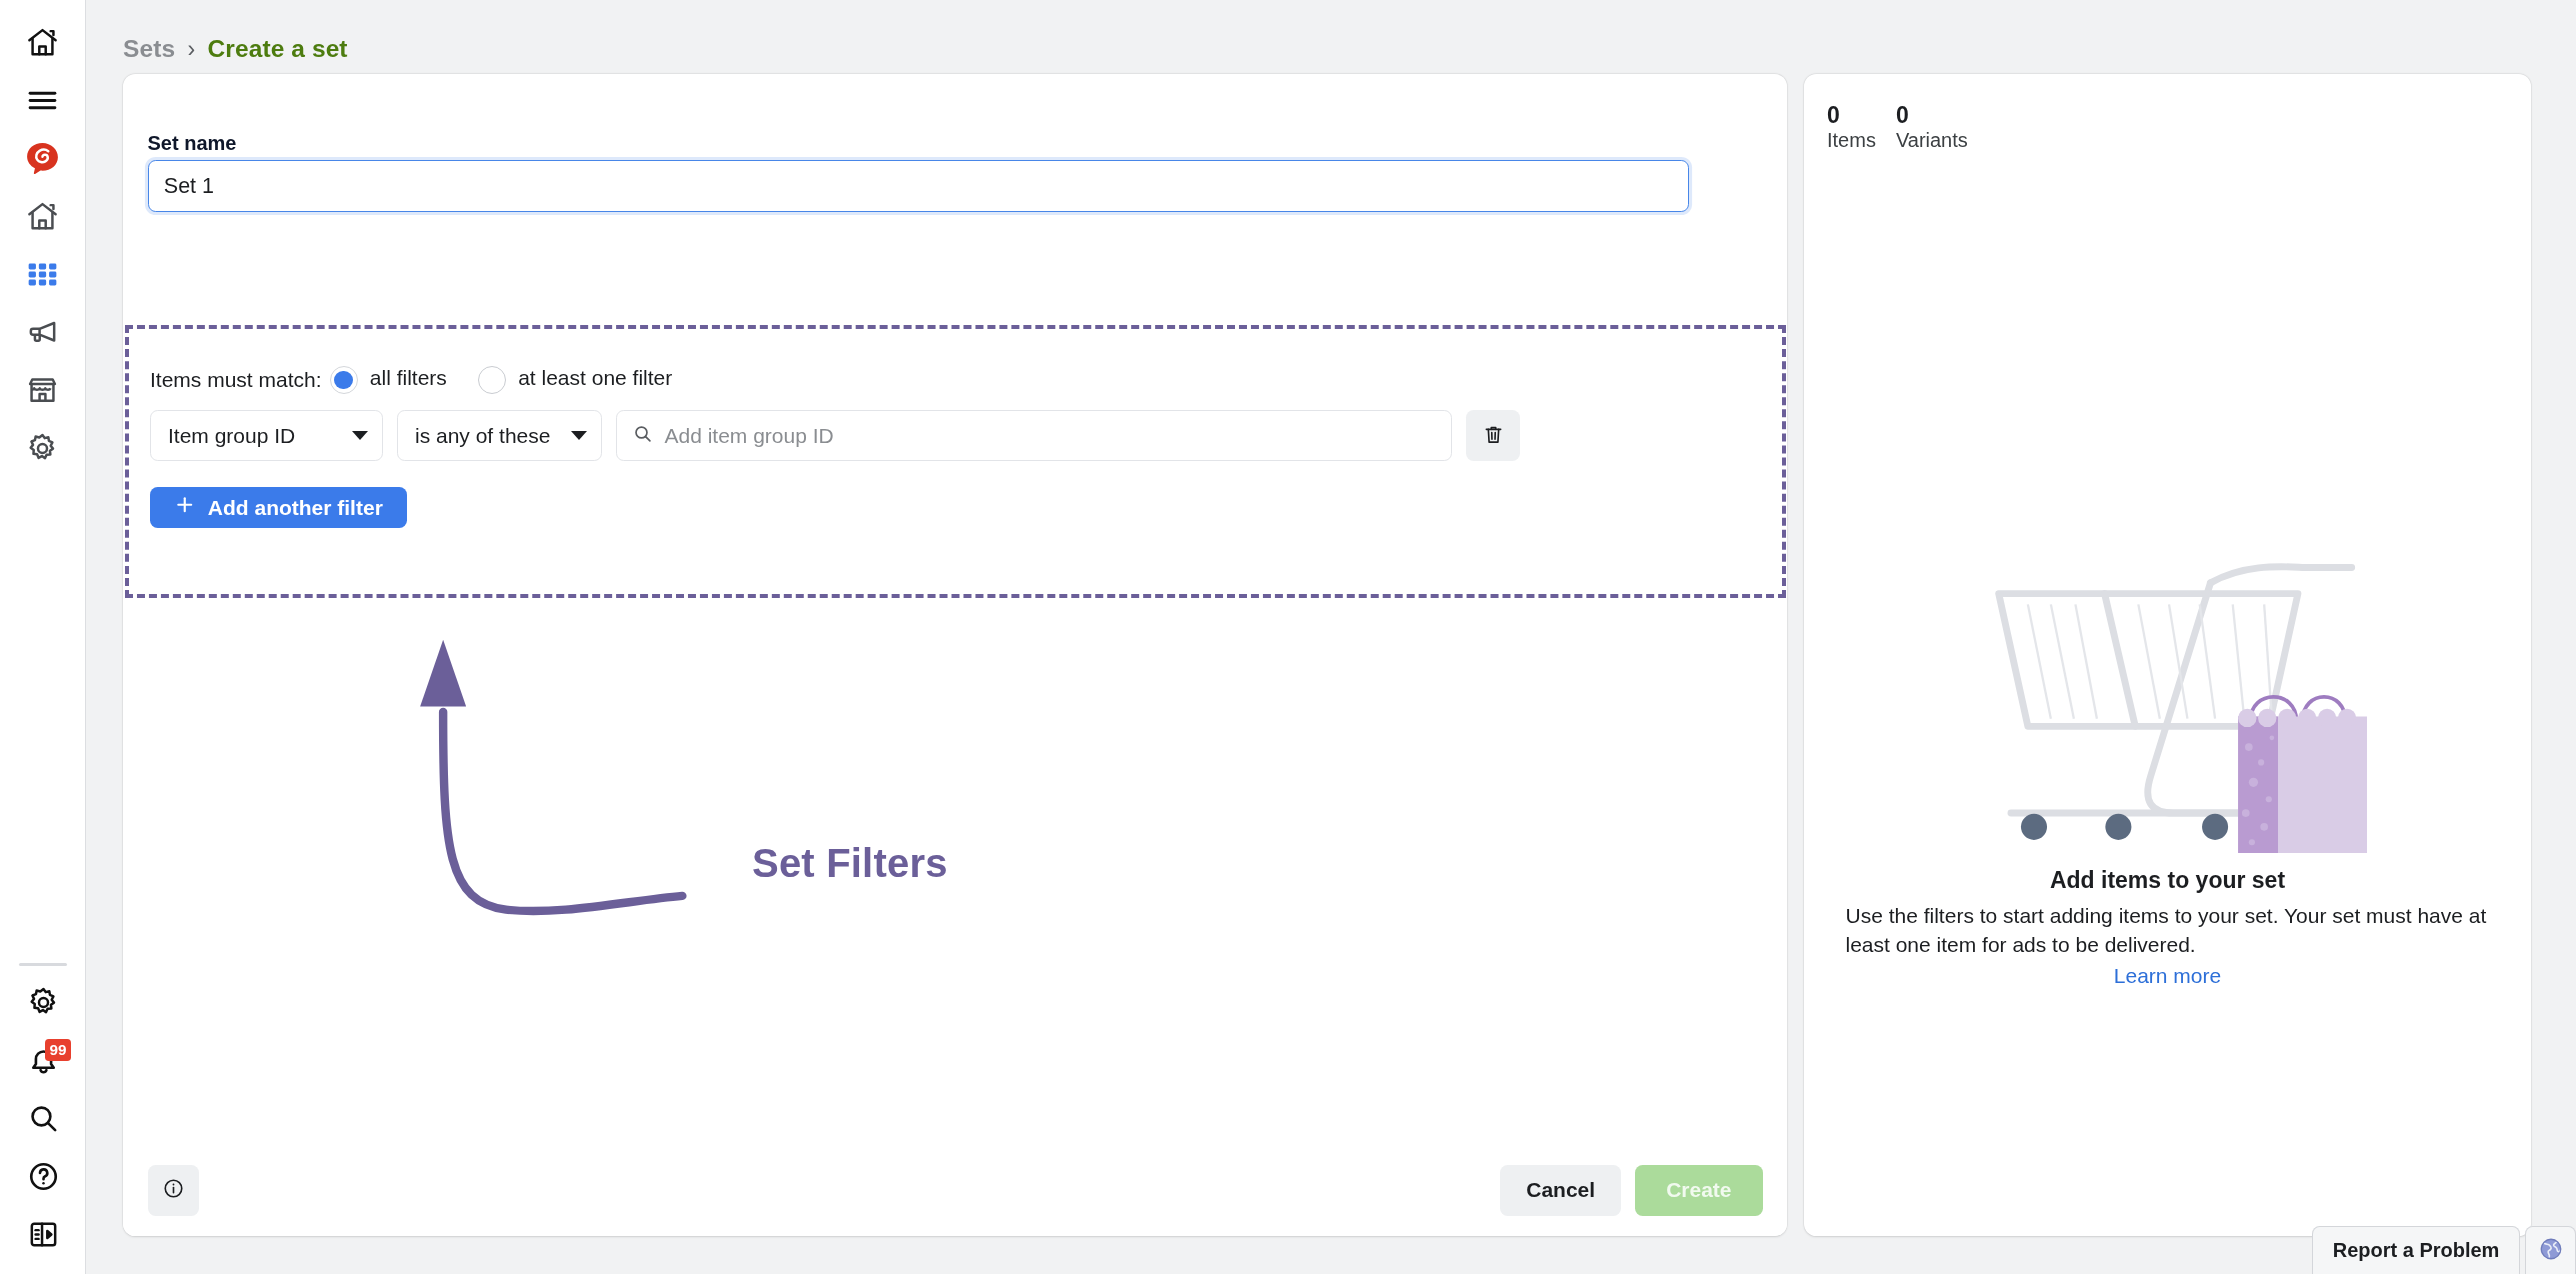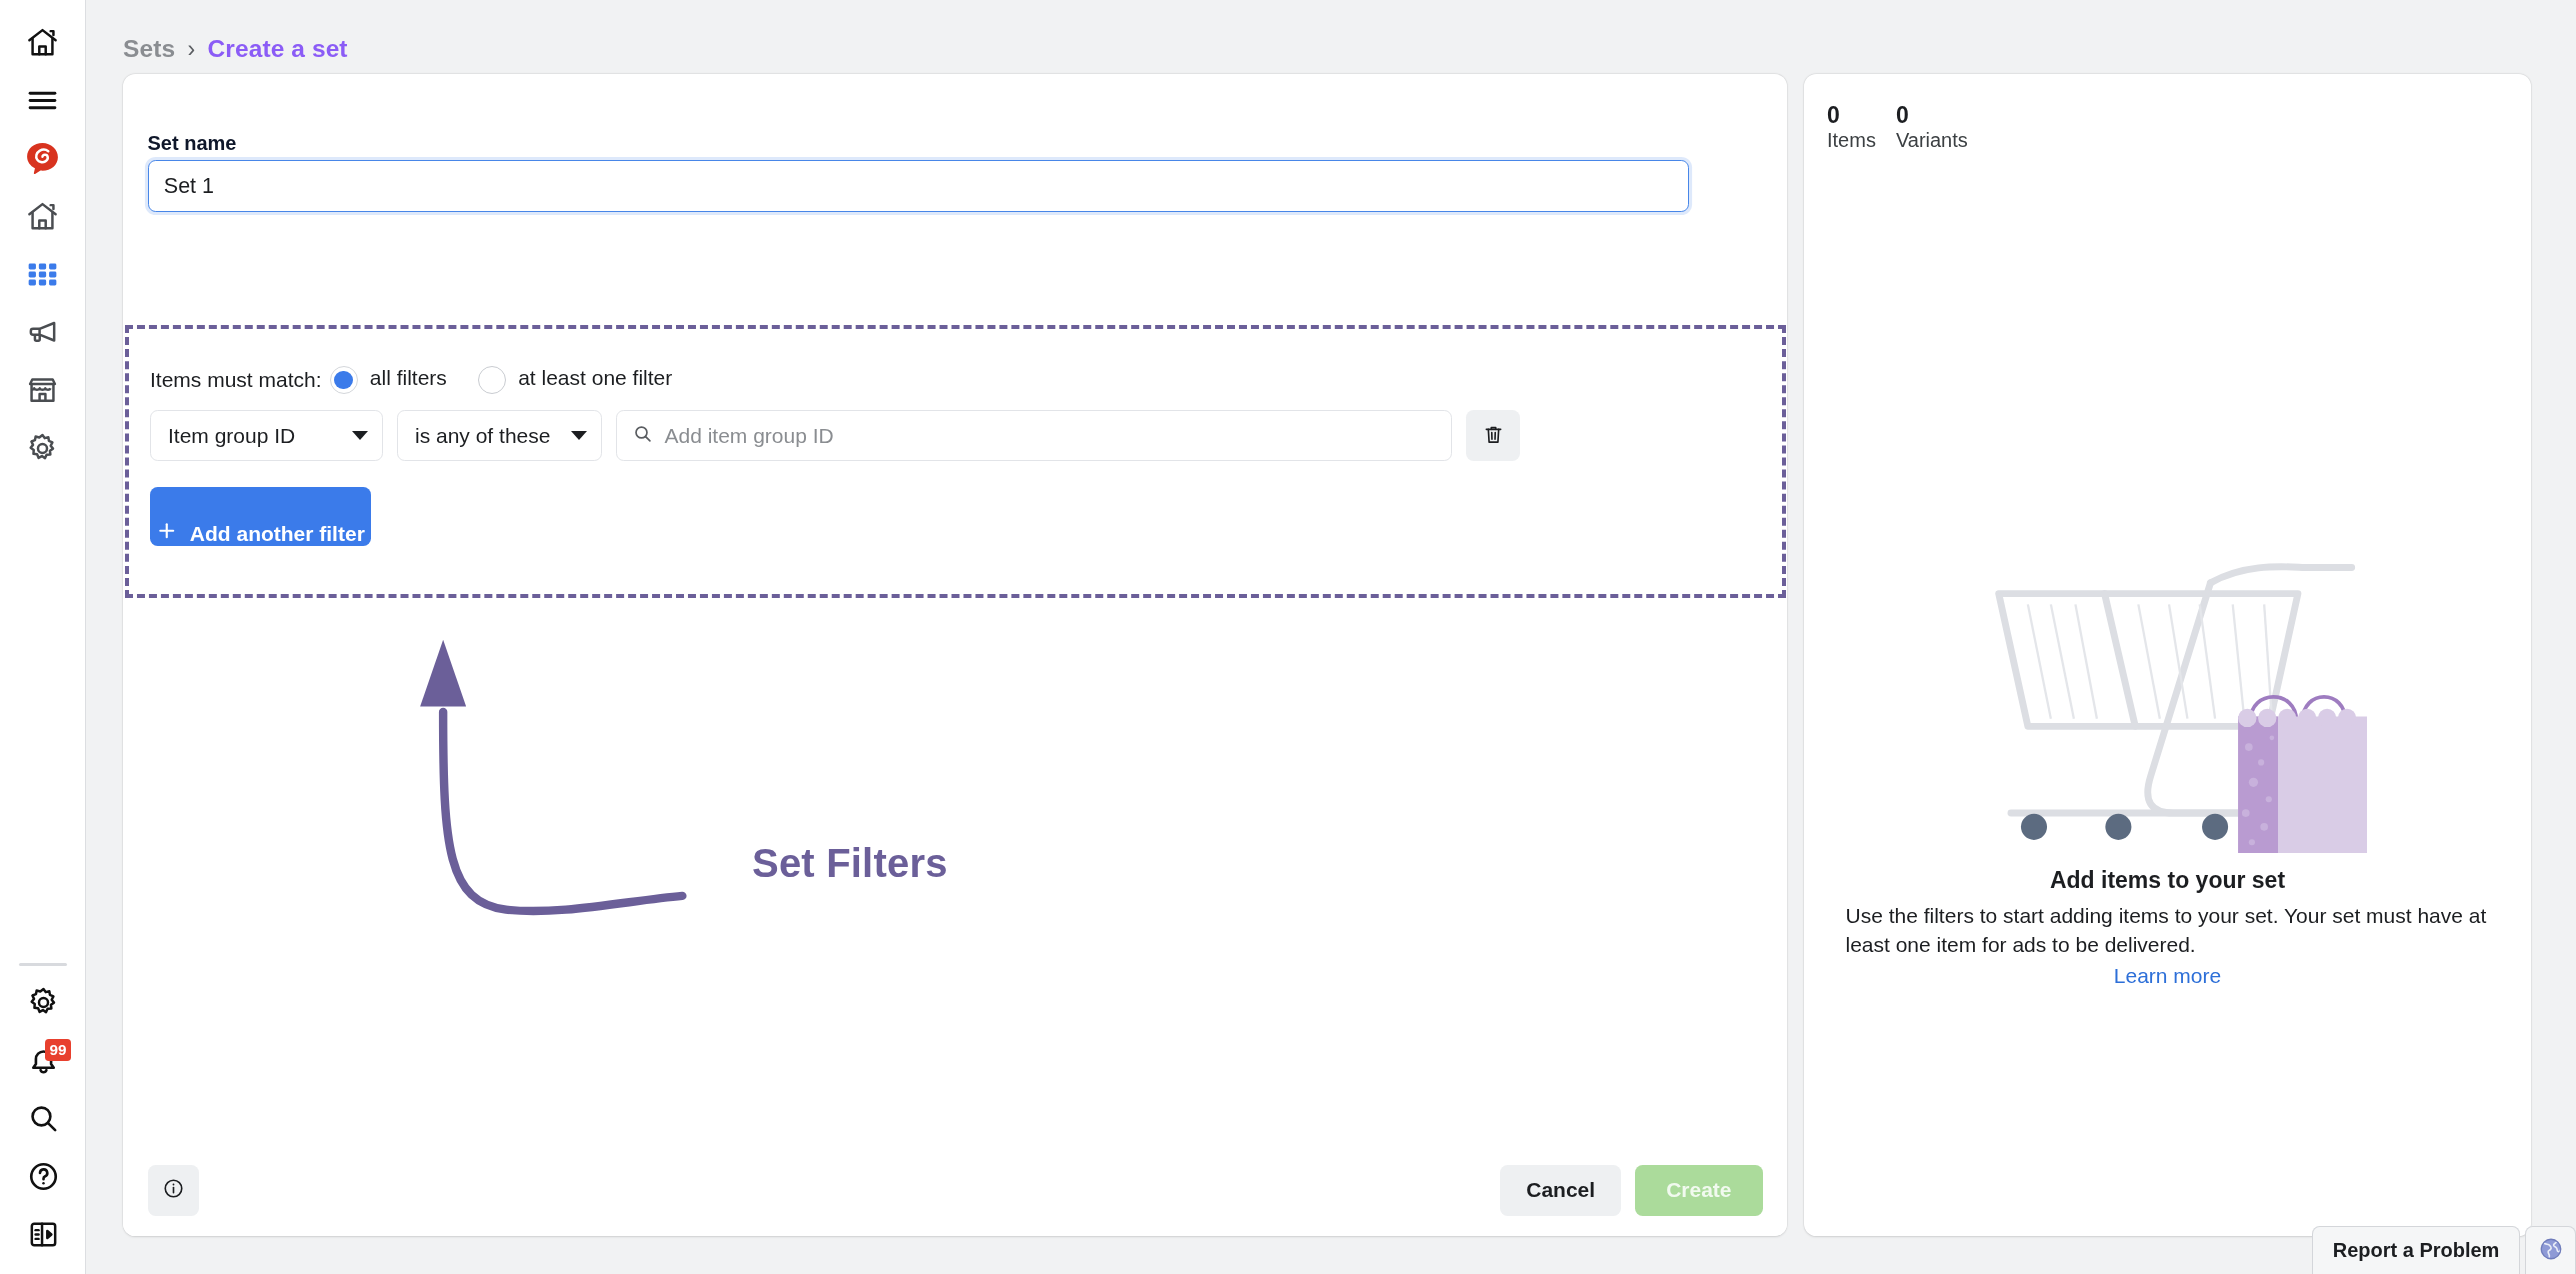--- a/index.html
+++ b/index.html
@@ -39,21 +39,21 @@
 
   
   .page { flex: 1; position: relative; padding: 0; }
   .breadcrumb {
     position: absolute; left: 37px; top: 35px;
     font-size: 24.5px; font-weight: 700; letter-spacing: 0.1px;
     display: flex; align-items: center; gap: 12.3px;
   }
   .crumb-link { color: #8a8d91; cursor: pointer; }
   .crumb-sep { color: #5b5e62; font-weight: 400; font-size: 23px; }
-  .crumb-current { color: #8b5cf6; }
+  .crumb-current { color: #4d7c0f; }
 
   .cols {
     position: absolute; left: 37px; top: 74px; right: 24.5px; bottom: 0;
     display: flex; gap: 17px;
   }
 
   
   .main-card {
     width: 1664px; height: 1162px;
     background: #fff; border-radius: 12.3px;
@@ -128,24 +128,24 @@
     font-family: "Liberation Sans", sans-serif; background: transparent;
   }
   .search-box input::placeholder { color: #8a8d91; }
   .trash-btn {
     width: 54px; height: 51px; border-radius: 7.7px;
     background: #eef0f2; display: flex; align-items: center; justify-content: center;
     cursor: pointer; border: none;
   }
   .add-filter-btn {
     position: absolute; left: 21.5px; top: 158px;
-    height: 59px; background: #3b7bea; color: #fff;
+    height: 41px; background: #3b7bea; color: #fff;
     border: none; border-radius: 7.7px;
-    display: flex; align-items: flex-end; gap: 12.3px;
-    padding: 0 6px; cursor: pointer;
+    display: flex; align-items: center; gap: 12.3px;
+    padding: 0 24px; cursor: pointer;
     font-size: 21px; font-weight: 700;
     font-family: "Liberation Sans", sans-serif;
   }
 
   
   .annotation { position: absolute; left: 291px; top: 552px; pointer-events: none; }
   .annot-label {
     position: absolute; left: 629px; top: 767px;
     font-size: 40px; font-weight: 700; color: #6b5f99;
     letter-spacing: 0.2px;

